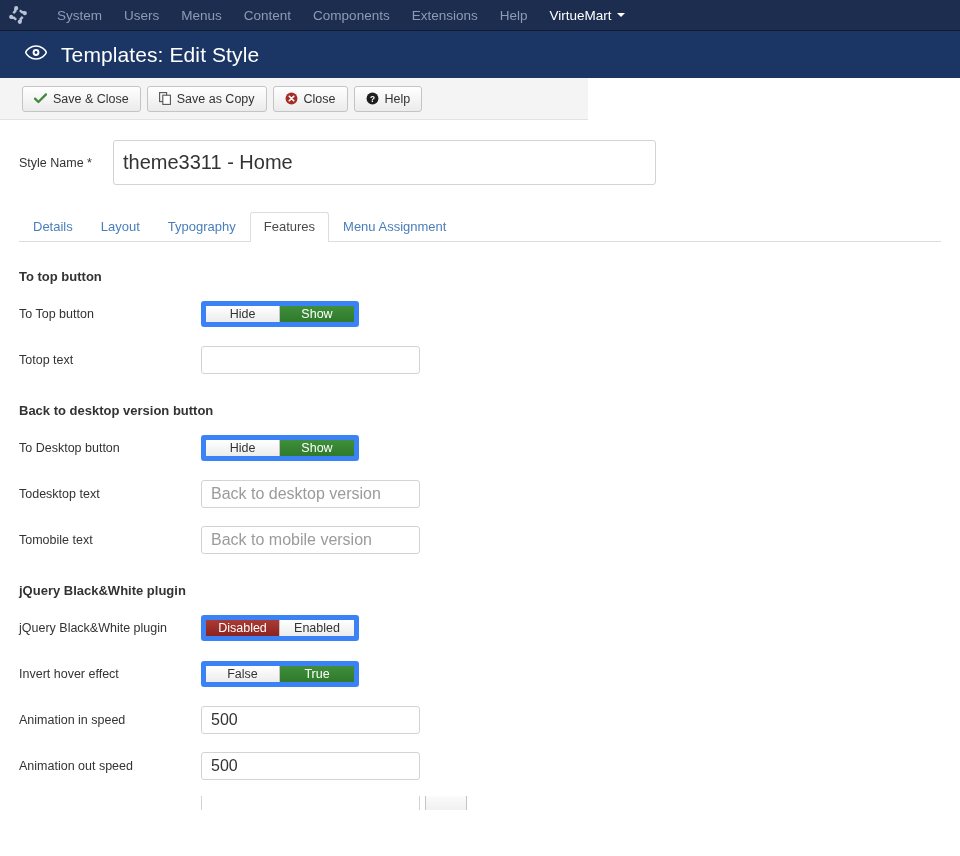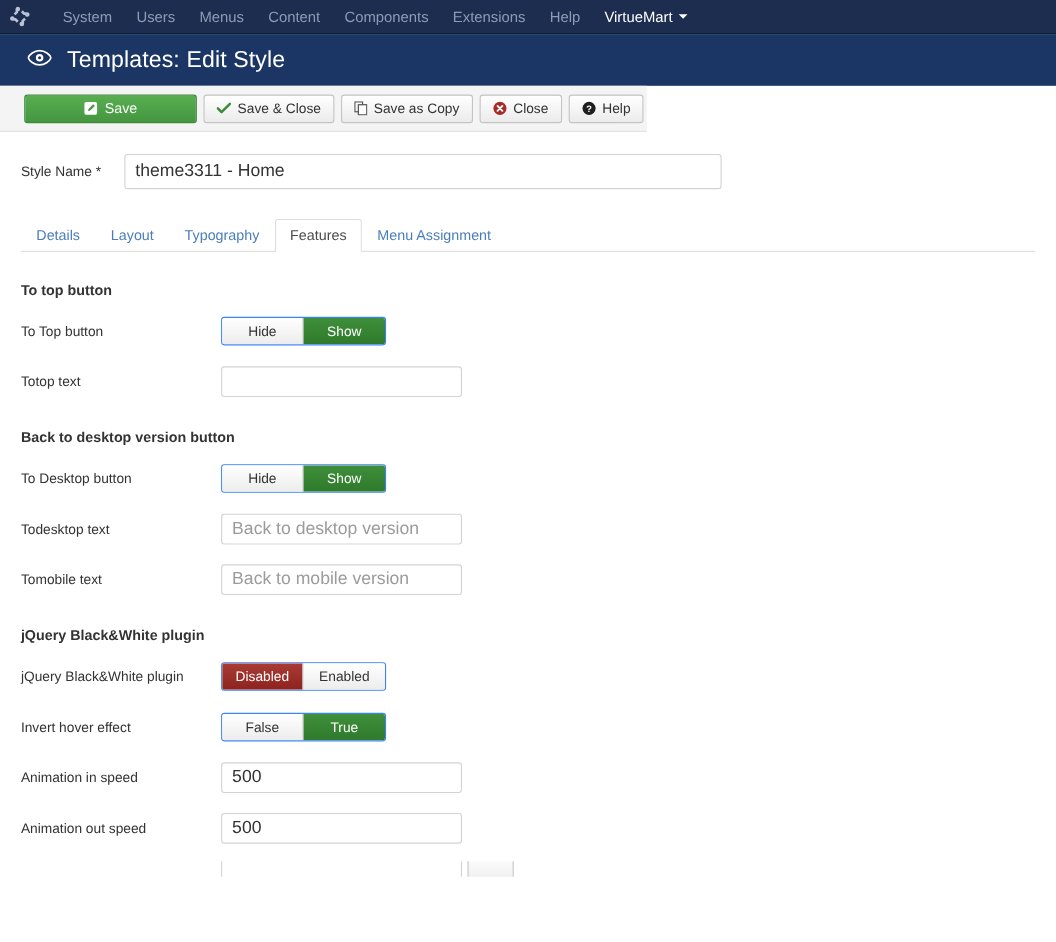--- a/index.html
+++ b/index.html
@@ -108,21 +108,21 @@
     height: 31px;
     border: 1px solid #d3d3d3;
     border-radius: 3px;
     background: #ffffff;
     font-size: 16px;
     color: #333333;
     padding: 0 9px;
     font-family: "Liberation Sans", sans-serif;
     outline: none;
   }
-  #stylename-input { width: 543px; height: 32px; font-size: 16px; }
+  #stylename-input { width: 543px; height: 45px; font-size: 20px; }
 
   
   #tabs {
     margin: 26px 19px 0 19px;
     border-bottom: 1px solid #dddddd;
     display: flex;
     align-items: flex-end;
     height: 31px;
   }
   .tab {
@@ -167,21 +167,21 @@
   }
   .field-control { flex: 1; }
   .field-input { width: 219px; height: 28px; }
   .field-input::placeholder { color: #9b9b9b; opacity: 1; }
 
   
   .btn-group {
     display: inline-flex;
     border-radius: 3px;
     overflow: hidden;
-    border: 1px solid #3b82f6;
+    border: 5px solid #3b82f6;
     height: 26px;
   }
   .seg {
     min-width: 74px;
     display: inline-flex;
     align-items: center;
     justify-content: center;
     font-size: 12.5px;
     color: #333333;
     background: linear-gradient(180deg, #ffffff 0%, #ececec 100%);
@@ -251,29 +251,20 @@
     <svg width="22" height="15" viewBox="0 0 22 15" aria-hidden="true">
       <path d="M11 1C5.8 1 1.8 4.6 0.6 7.5 1.8 10.4 5.8 14 11 14s9.2-3.6 10.4-6.5C20.2 4.6 16.2 1 11 1z" fill="none" stroke="#ffffff" stroke-width="1.6"></path>
       <circle cx="11" cy="7.5" r="3.4" fill="#ffffff"></circle>
       <circle cx="11" cy="7.5" r="1.4" fill="#1b3664"></circle>
     </svg>
   </span>
   <span id="page-title">Templates: Edit Style</span>
 </div>
 
 <div id="toolbar-band">
-  <button class="tbtn primary">
-    <span>
-      <svg width="13" height="13" viewBox="0 0 14 14" aria-hidden="true">
-        <rect x="0.8" y="0.8" width="12.4" height="12.4" rx="1.6" fill="#ffffff"></rect>
-        <path d="M9.4 3.0l1.6 1.6-4.6 4.6-2.1 0.5 0.5-2.1z" fill="#44963f"></path>
-      </svg>
-    </span>
-    <span>Save</span>
-  </button>
 
   <button class="tbtn">
     <span>
       <svg width="13" height="11" viewBox="0 0 13 11" aria-hidden="true">
         <path d="M1 5.6l3.4 3.4L12 1.4" fill="none" stroke="#3f8b3b" stroke-width="2.3" stroke-linecap="round" stroke-linejoin="round"></path>
       </svg>
     </span>
     <span>Save &amp; Close</span>
   </button>
 

